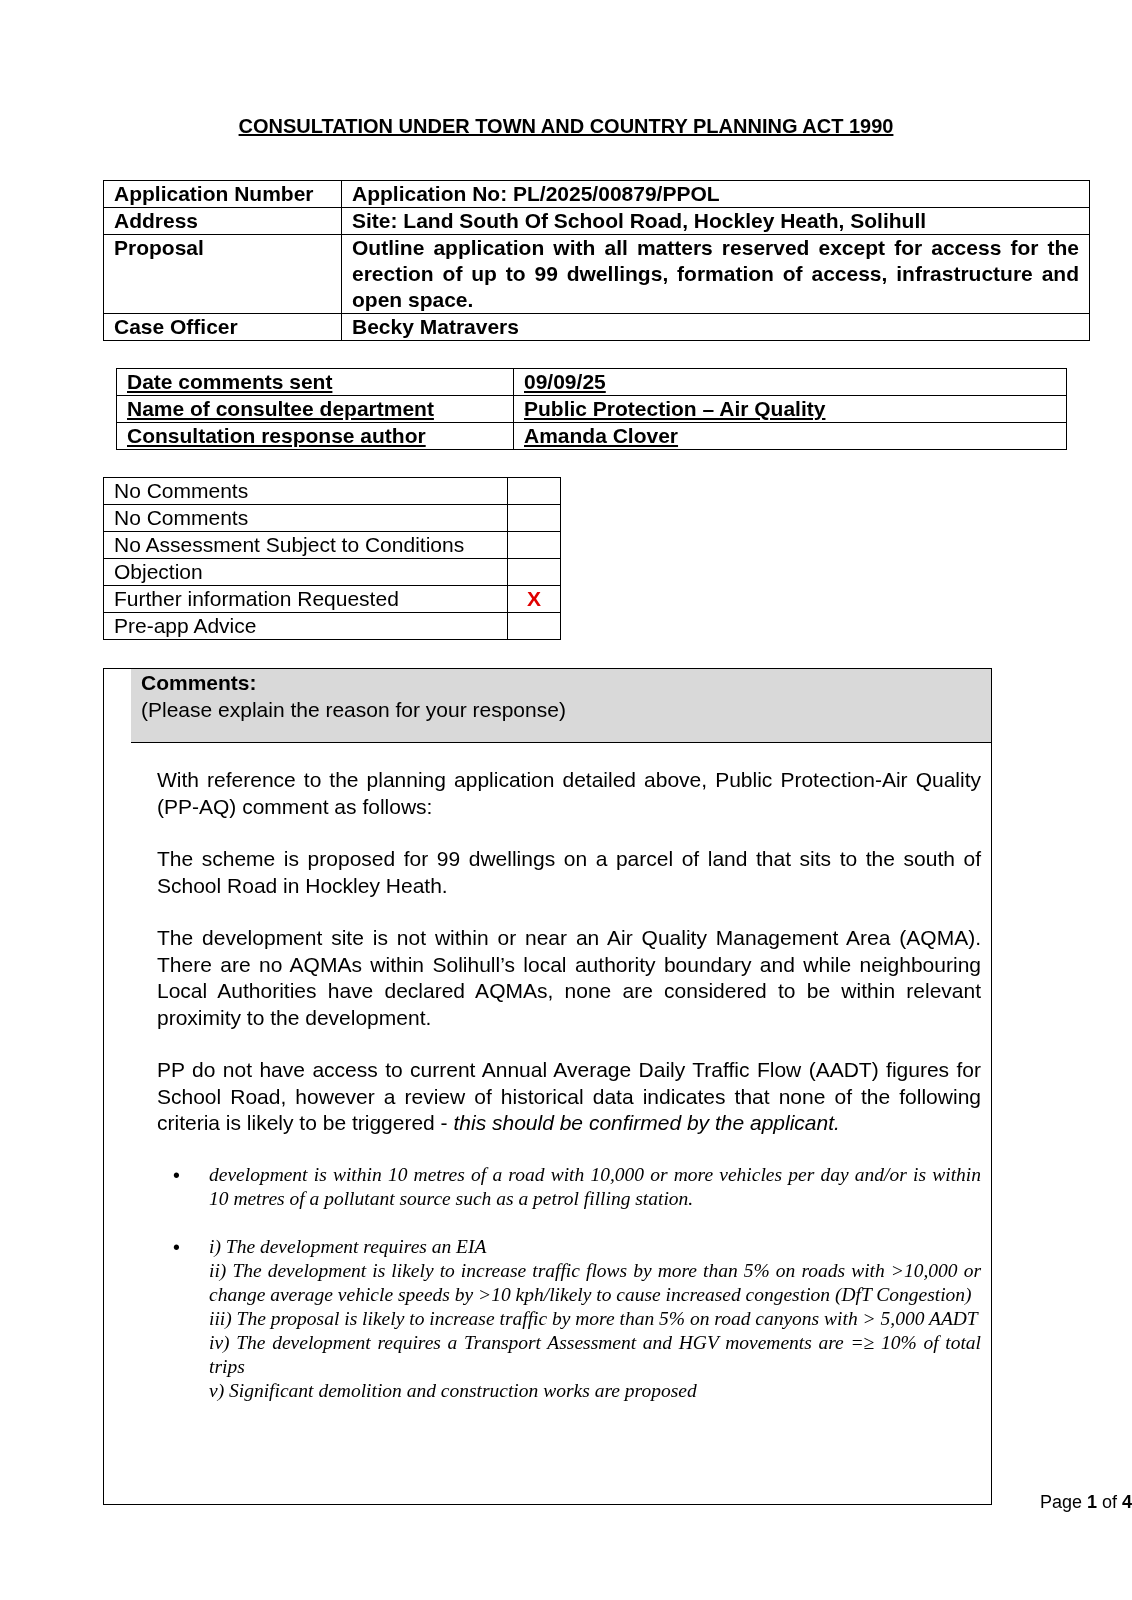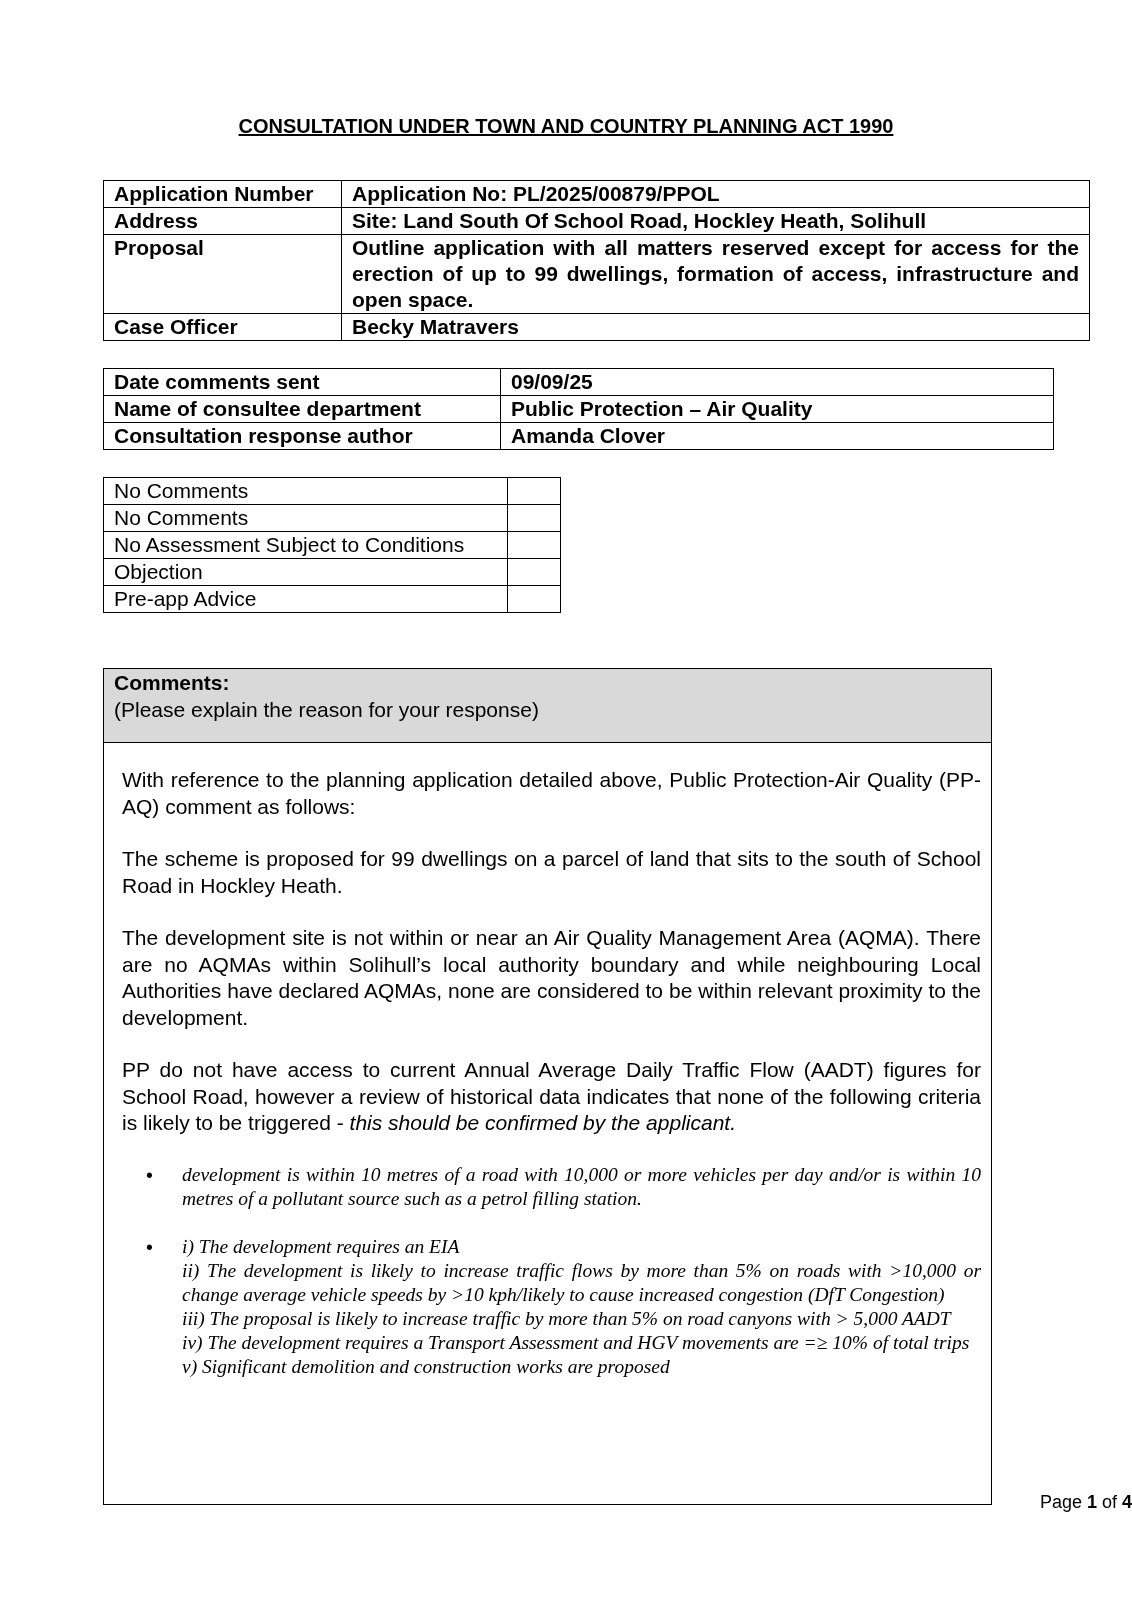--- a/index.html
+++ b/index.html
@@ -7,37 +7,37 @@
   .title {
     position: absolute; left: 0; width: 1132px; top: 115px; text-align: center;
     font-size: 20px; font-weight: bold; text-decoration: underline; letter-spacing: 0px;
   }
   table { border-collapse: collapse; position: absolute; }
   td { border: 1px solid #000; padding: 0 10px; vertical-align: top; font-size: 21px; line-height: 26px; }
   .t1 { left: 103px; top: 180px; width: 987px; }
   .t1 td { font-weight: bold; }
   .t1 td.k { width: 217px; }
   .t1 td.v { text-align: justify; margin-top: 35px; }
-  .t2 { left: 103px; top: 368px; width: 951px; }
+  .t2 { left: 116px; top: 368px; width: 951px; text-decoration: underline; }
   .t2 td { font-weight: bold; }
   .t2 td.k { width: 376px; }
   .t3 { left: 103px; top: 477px; width: 458px; }
   .t3 td { font-weight: normal; font-size: 21px; line-height: 26px; }
   .t3 td.mark { width: 32px; color: #e00000; font-weight: bold; text-align: center; }
   .comments {
     position: absolute; left: 103px; top: 668px; width: 889px; height: 837px;
-    border: 1px solid #000; box-sizing: border-box;
+    border: 1px solid #000; box-sizing: border-box; padding-left: 27px;
   }
   .comments .head {
     background: #d9d9d9; border-bottom: 1px solid #000; height: 74px; box-sizing: border-box; padding: 0 10px;
     font-size: 21px; line-height: 27px;
   }
   .comments .head .h { font-weight: bold; }
   .body { padding: 24px 10px 0 10px; font-size: 21px; line-height: 26.5px; }
-  .body p { margin: 0 0 26px 8px; text-align: justify; }
+  .body p { margin: 0 0 26px 16px; text-align: justify; }
   .body ul { margin: 0; padding: 0 0 0 68px; list-style: none; }
   .body li { position: relative; font-style: italic; font-size: 19.5px; line-height: 24px; text-align: justify; margin-bottom: 24px; }
   .body li .bullet { position: absolute; left: -36px; top: 0; font-style: normal; }
   .body li .line { display: block; font-family: Liberation Serif, serif; }
   .footer { position: absolute; top: 1492px; left: 0; width: 1132px; text-align: right; font-size: 18px; }
   .footer b { font-weight: bold; }
 </style>
 </head>
 <body>
 
@@ -93,20 +93,24 @@
   </tr>
   <tr>
     <td>No Assessment Subject to Conditions</td>
     <td class="mark" style="color: rgb(224, 0, 0);"></td>
   </tr>
   <tr>
     <td>Objection</td>
     <td class="mark" style="color: rgb(224, 0, 0);"></td>
   </tr>
   <tr>
+    <td>Further information Requested</td>
+    <td class="mark" style="color: rgb(224, 0, 0);">X</td>
+  </tr>
+  <tr>
     <td>Pre-app Advice</td>
     <td class="mark" style="color: rgb(224, 0, 0);"></td>
   </tr>
 </tbody>
   </table>
 
 <div class="comments">
   <div class="head">
     <div class="h">Comments:</div>
     <div>(Please explain the reason for your response)</div>

